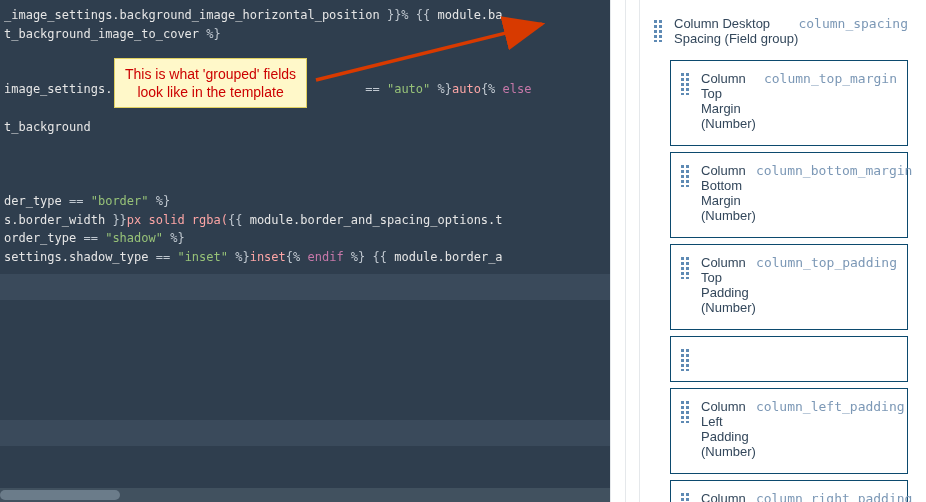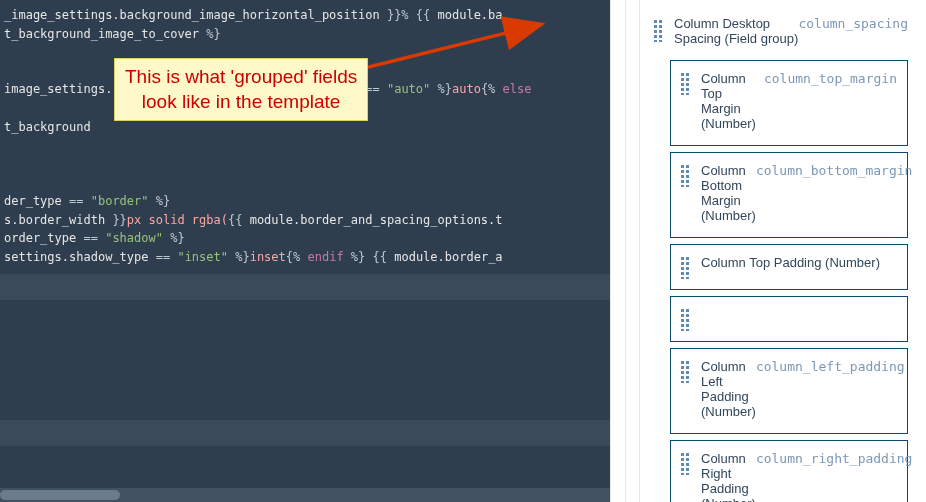--- a/index.html
+++ b/index.html
@@ -50,21 +50,21 @@
     border-radius: 5px;
   }
   .annotation {
     position: absolute;
     left: 114px;
     top: 58px;
     background: #fff8c9;
     border: 1px solid #e0d060;
     color: #cc0000;
     font-family: Arial, sans-serif;
-    font-size: 19px;
+    font-size: 14px;
     padding: 6px 10px;
     text-align: center;
     line-height: 1.3;
     z-index: 5;
     white-space: pre-line;
   }
   .arrow {
     position: absolute;
     z-index: 4;
     pointer-events: none;
@@ -258,20 +258,21 @@
                 <rect x="5" y="10" width="3" height="3"></rect>
                 <rect x="0" y="15" width="3" height="3"></rect>
                 <rect x="5" y="15" width="3" height="3"></rect>
                 <rect x="0" y="20" width="3" height="2"></rect>
                 <rect x="5" y="20" width="3" height="2"></rect>
               </g>
             </svg>
           </span>
           <div class="field-texts">
             <div class="field-title">Column Top Padding (Number)</div>
+            <div class="field-key">column_top_padding</div>
           </div>
         </div>
         <div class="field-item">
           <span class="drag-handle">
             <svg width="8" height="22">
               <g fill="#5e8ab4">
                 <rect x="0" y="0" width="3" height="3"></rect>
                 <rect x="5" y="0" width="3" height="3"></rect>
                 <rect x="0" y="5" width="3" height="3"></rect>
                 <rect x="5" y="5" width="3" height="3"></rect>

